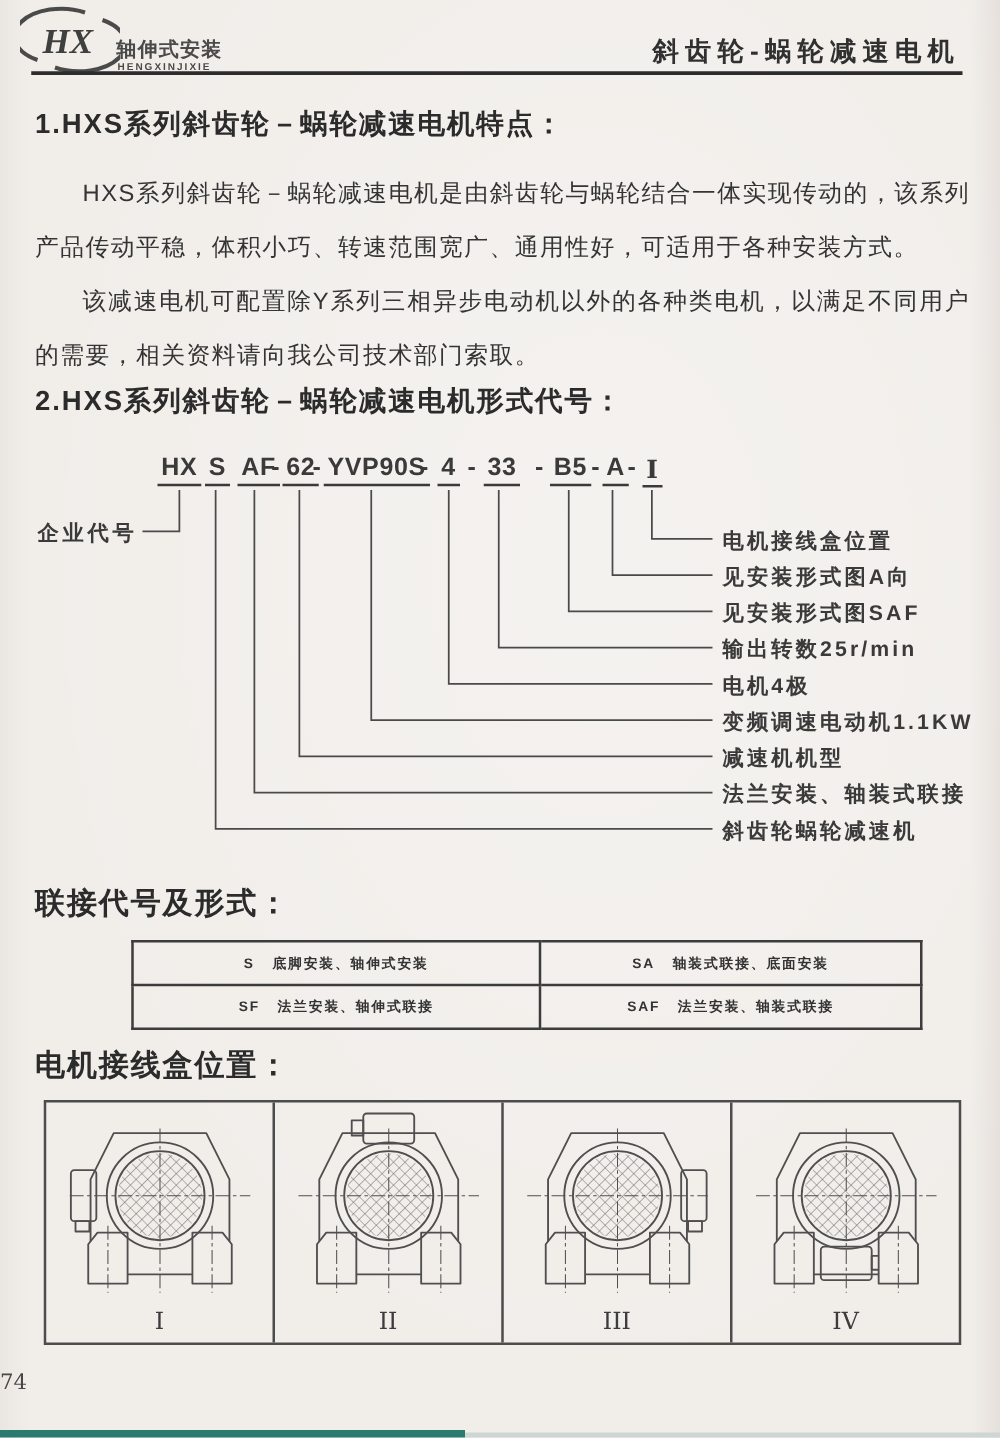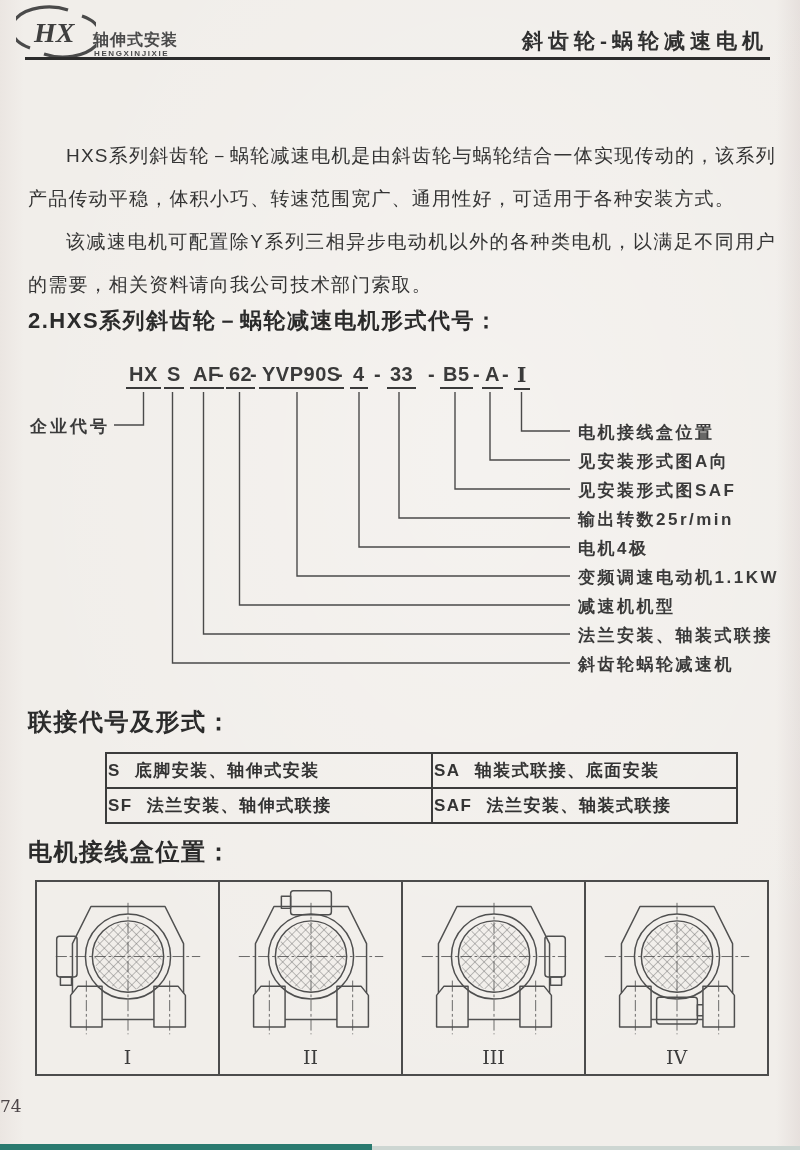--- a/index.html
+++ b/index.html
@@ -29,22 +29,22 @@
   .seg{position:absolute;top:363px;font-size:20px;font-weight:700;letter-spacing:.5px;
        padding:0 3px 1px 3px;border-bottom:2px solid #3a3a3a;color:#3a3a3a;}
   .seg-serif{font-family:"DejaVu Serif","Liberation Serif",serif;}
   .sep{position:absolute;top:363px;font-size:20px;font-weight:700;color:#3a3a3a;}
   .diagram-lines{position:absolute;left:0;top:355px;}
   .lbl-left{position:absolute;left:30px;top:415px;font-size:17px;font-weight:600;letter-spacing:3px;color:#3a3a3a;}
   .lbl-right{position:absolute;left:578px;font-size:17px;font-weight:600;letter-spacing:2.5px;color:#3a3a3a;white-space:nowrap;}
 
   
   .conn-table{position:absolute;left:105px;top:752px;width:633px;border-collapse:collapse;}
-  .conn-table td{border:2px solid #3c3c3c;height:31px;
-                 font-size:17px;font-weight:600;letter-spacing:1.5px;color:#333;}
+  .conn-table td{border:2px solid #3c3c3c;height:31px;text-align:center;
+                 font-size:11px;font-weight:600;letter-spacing:1.5px;color:#333;}
   .conn-table td .code{display:inline-block;margin-right:14px;font-weight:700;}
 
   
   .figure{position:absolute;left:35px;top:880px;width:730px;height:192px;
           border:2px solid #4c4c4c;display:flex;}
   .panel{flex:1;border-right:2px solid #4c4c4c;position:relative;}
   .panel:last-child{border-right:none;}
   .motor{position:absolute;left:50%;top:6px;transform:translateX(-50%);}
   .panel-label{position:absolute;left:0;right:0;bottom:6px;text-align:center;
                font-family:"DejaVu Serif","Liberation Serif",serif;font-size:19px;color:#3c3c3c;}
@@ -62,20 +62,21 @@
   <svg class="logo-svg" width="80" height="56" viewBox="0 0 80 56">
     <path d="M14,44 A34,20 0 0 1 52,6" fill="none" stroke="#4a4a4a" stroke-width="3.2"></path>
     <path d="M66,12 A34,20 0 0 1 28,50" fill="none" stroke="#4a4a4a" stroke-width="3.2"></path>
     <text x="18" y="38" font-size="28" font-weight="bold" font-style="italic" font-family="'Liberation Serif','DejaVu Serif',serif" fill="#3f3f3f">HX</text>
   </svg>
   <div class="company-cn">轴伸式安装</div>
   <div class="company-en">HENGXINJIXIE</div>
   <div class="page-title">斜齿轮-蜗轮减速电机</div>
   <div class="header-rule"></div>
 
+  <div class="h-sec" style="top:84px;">1.HXS系列斜齿轮－蜗轮减速电机特点：</div>
   <div class="para" style="top:134px;">HXS系列斜齿轮－蜗轮减速电机是由斜齿轮与蜗轮结合一体实现传动的，该系列产品传动平稳，体积小巧、转速范围宽广、通用性好，可适用于各种安装方式。</div>
   <div class="para" style="top:220px;">该减速电机可配置除Y系列三相异步电动机以外的各种类电机，以满足不同用户的需要，相关资料请向我公司技术部门索取。</div>
 
   <div class="h-sec" style="top:306px;">2.HXS系列斜齿轮－蜗轮减速电机形式代号：</div>
 
   <span class="seg" style="left:126px;">HX</span>
   <span class="seg" style="left:164px;">S</span>
   <span class="seg" style="left:190px;">AF</span>
   <span class="sep" style="left:217px;">-</span>
   <span class="seg" style="left:226px;">62</span>

